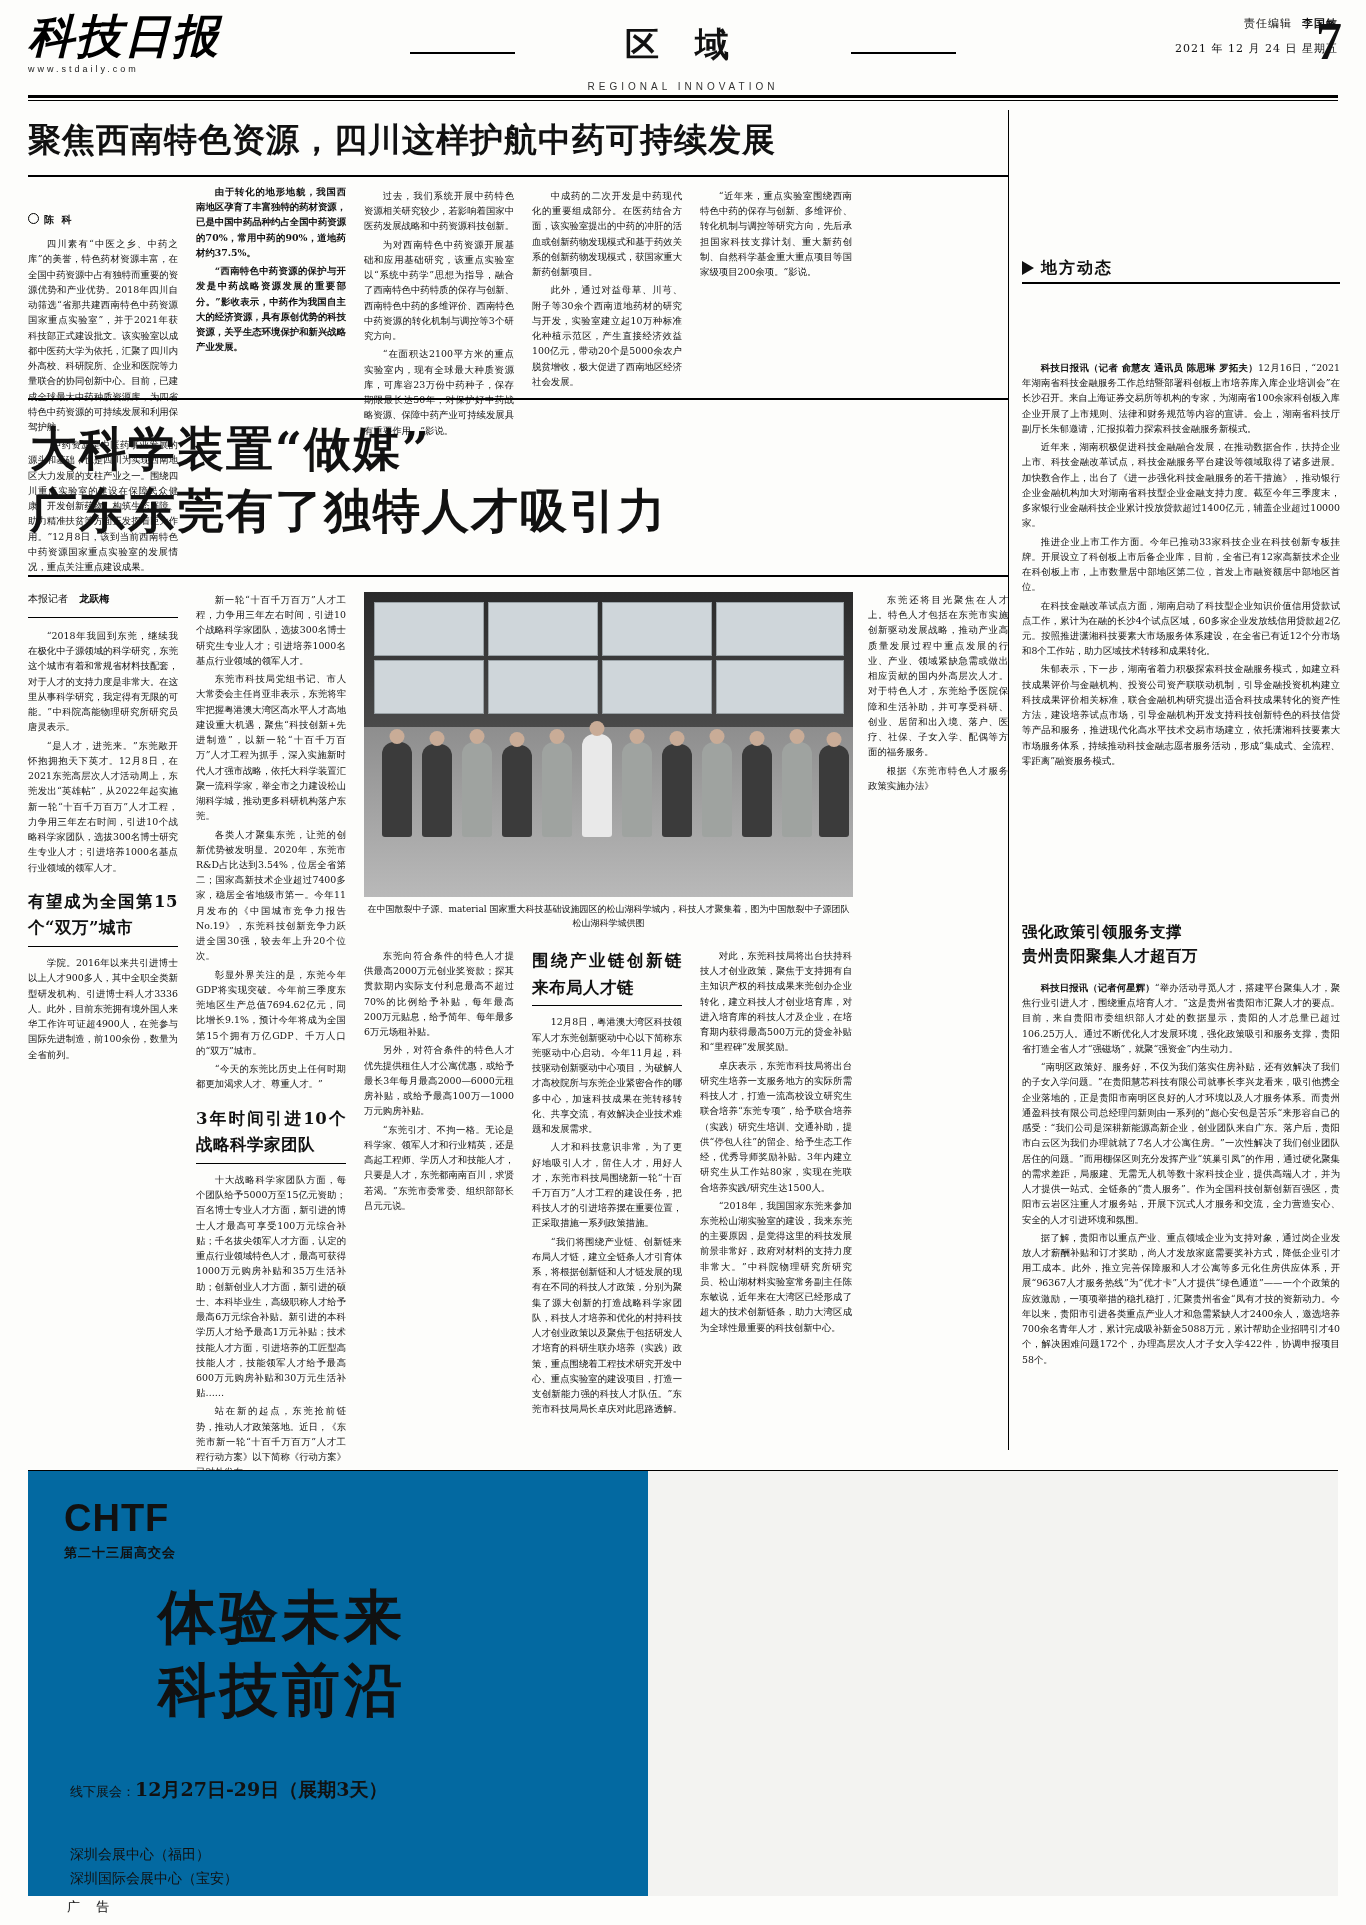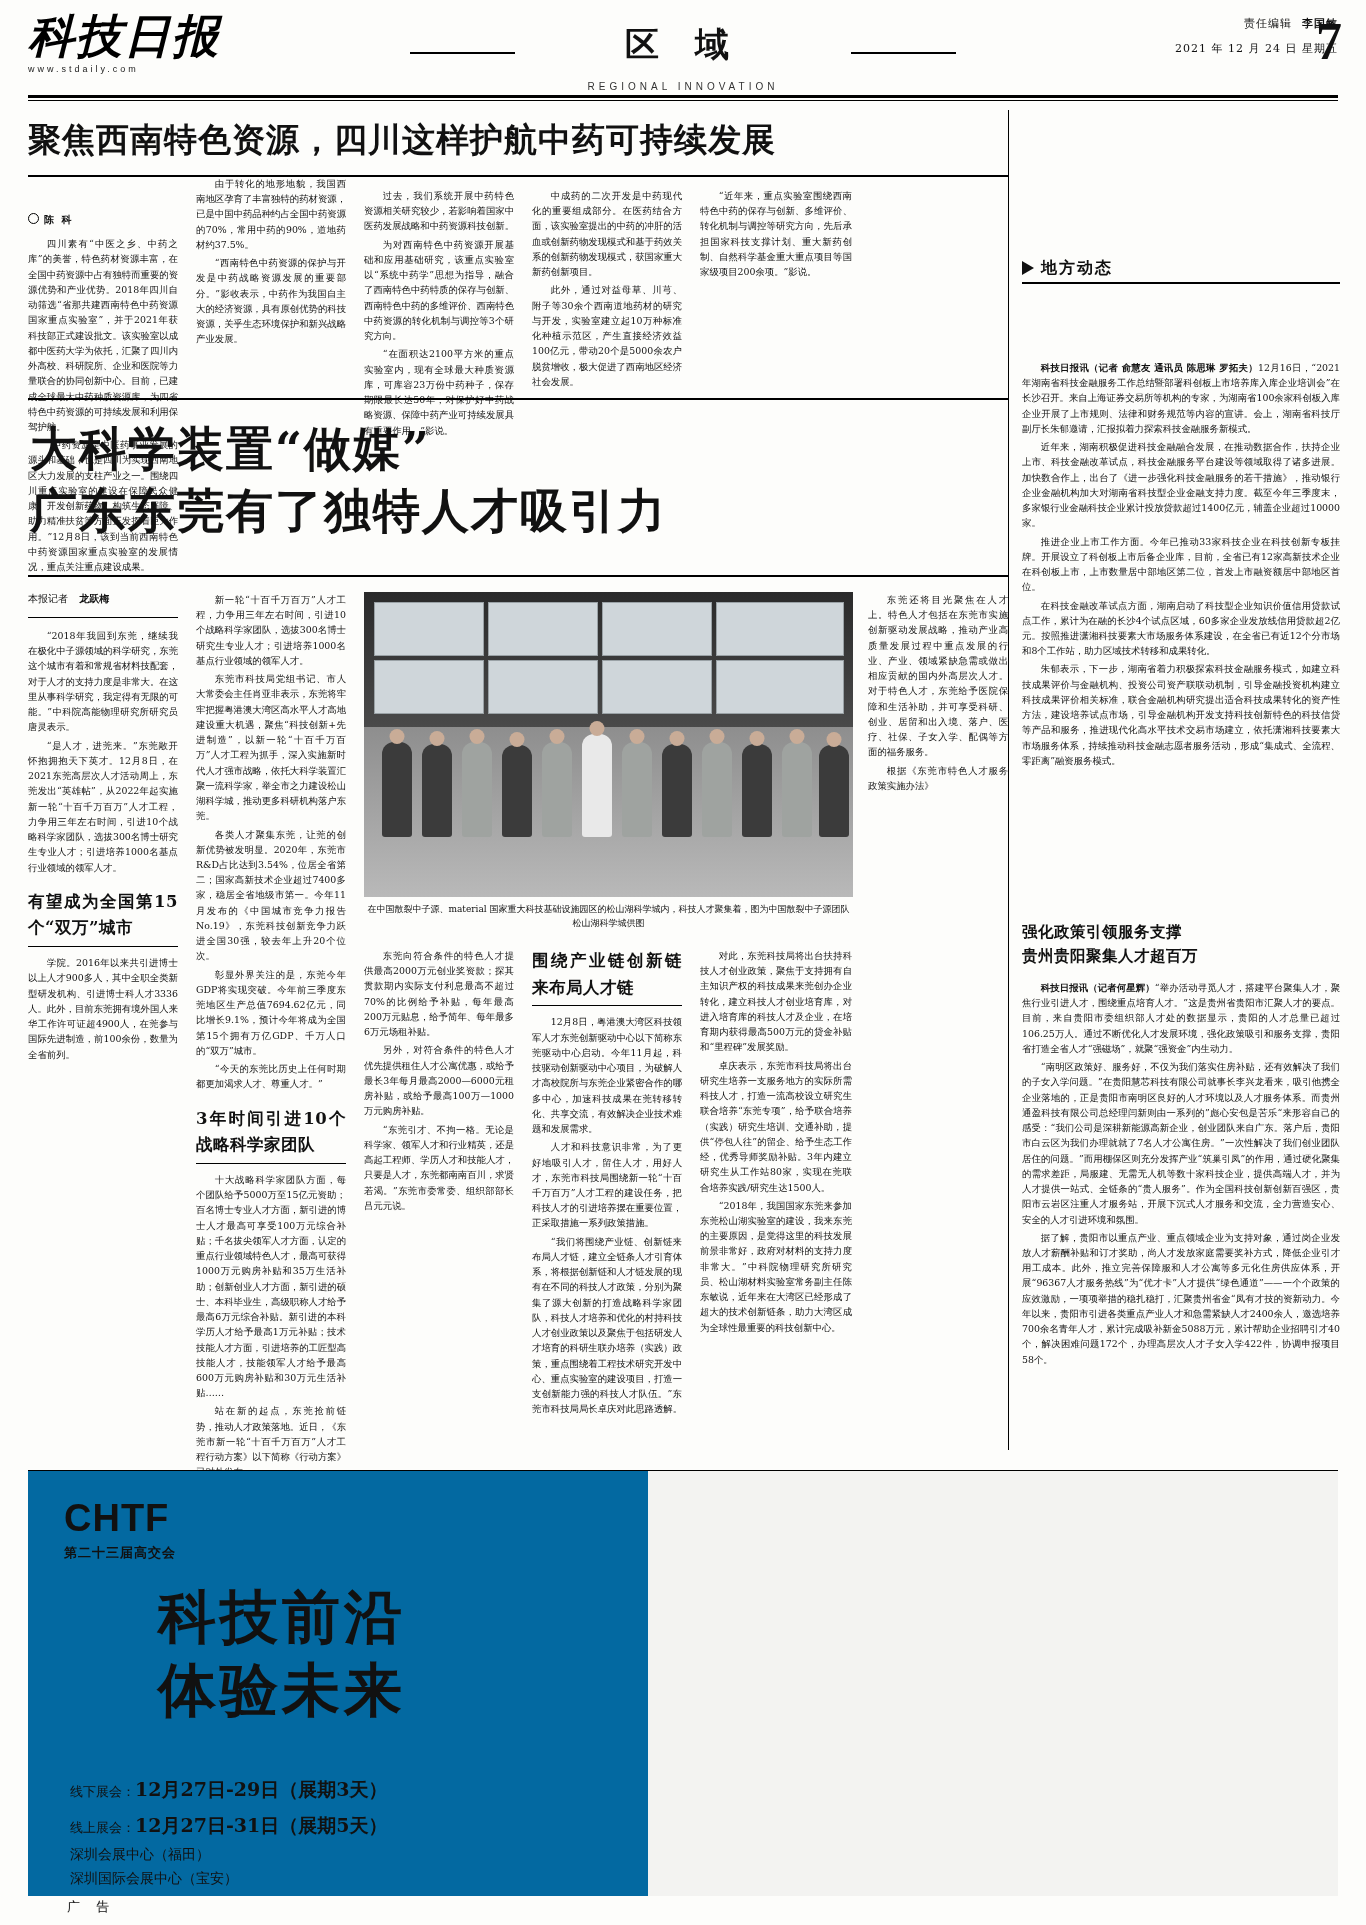--- a/index.html
+++ b/index.html
@@ -60,21 +60,21 @@
   .a1-head{
     position:absolute;left:28px;top:118px;width:980px;
     font-size:33px;font-weight:bold;letter-spacing:1px;
     font-family:"DejaVu Serif",serif;
   }
   .a1-rule{position:absolute;left:28px;top:175px;width:980px;height:2px;background:#000;}
   .byline{font-size:10px;margin:0 0 8px 0;}
   .byline .bullet{display:inline-block;width:9px;height:9px;border:1px solid #000;border-radius:50%;margin-right:5px;vertical-align:-1px;}
   .byline b{font-weight:bold;letter-spacing:2px;}
   .a1-c1{position:absolute;left:28px;top:212px;width:150px;}
-  .a1-c2{position:absolute;left:196px;top:176px;width:150px;}
+  .a1-c2{position:absolute;left:196px;top:184px;width:150px;font-weight:bold;}
   .a1-c3{position:absolute;left:364px;top:188px;width:150px;}
   .a1-c4{position:absolute;left:532px;top:188px;width:150px;}
   .a1-c5{position:absolute;left:700px;top:188px;width:152px;}
 
   
   .rail-sep{position:absolute;left:1008px;top:110px;width:1px;height:1340px;background:#000;}
   .rail-head{position:absolute;left:1022px;top:258px;width:320px;}
   .rail-head .tri{display:inline-block;width:0;height:0;border-left:12px solid #111;border-top:7px solid transparent;border-bottom:7px solid transparent;vertical-align:-2px;margin-right:7px;}
   .rail-head .txt{font-size:16px;font-weight:bold;letter-spacing:2px;}
   .rail-head-rule{position:absolute;left:1022px;top:282px;width:318px;height:2px;background:#000;}
@@ -329,30 +329,27 @@
     <p>据了解，贵阳市以重点产业、重点领域企业为支持对象，通过岗企业发放人才薪酬补贴和订才奖助，尚人才发放家庭需要奖补方式，降低企业引才用工成本。此外，推立完善保障服和人才公寓等多元化住房供应体系，开展“96367人才服务热线”为“优才卡”人才提供“绿色通道”——一个个政策的应效激励，一项项举措的稳扎稳打，汇聚贵州省金“凤有才技的资新动力。今年以来，贵阳市引进各类重点产业人才和急需紧缺人才2400余人，邀选培养700余名青年人才，累计完成吸补新金5088万元，累计帮助企业招聘引才40个，解决困难问题172个，办理高层次人才子女入学422件，协调申报项目58个。</p>
   </div>
 
   <div class="ad">
     <div class="ad-left">
       <div class="chtf">
         <div class="c1">CHTF</div>
         <div class="c2">第二十三届高交会</div>
       </div>
       <div class="ad-slogan">
+        <div>体验未来</div>
         <div>科技前沿</div>
-        <div>体验未来</div>
       </div>
       <div class="ad-dates">
         <div>
           <span>线下展会：</span><span class="big">12月27日-29日（展期3天）</span>
         </div>
-        <div>
-          <span>线上展会：</span><span class="big">12月27日-31日（展期5天）</span>
-        </div>
       </div>
       <div class="ad-venue">
         <div>深圳会展中心（福田）</div>
         <div>深圳国际会展中心（宝安）</div>
       </div>
     </div>
   </div>
   <div class="ad-label">广 告</div>
 
 </div>

